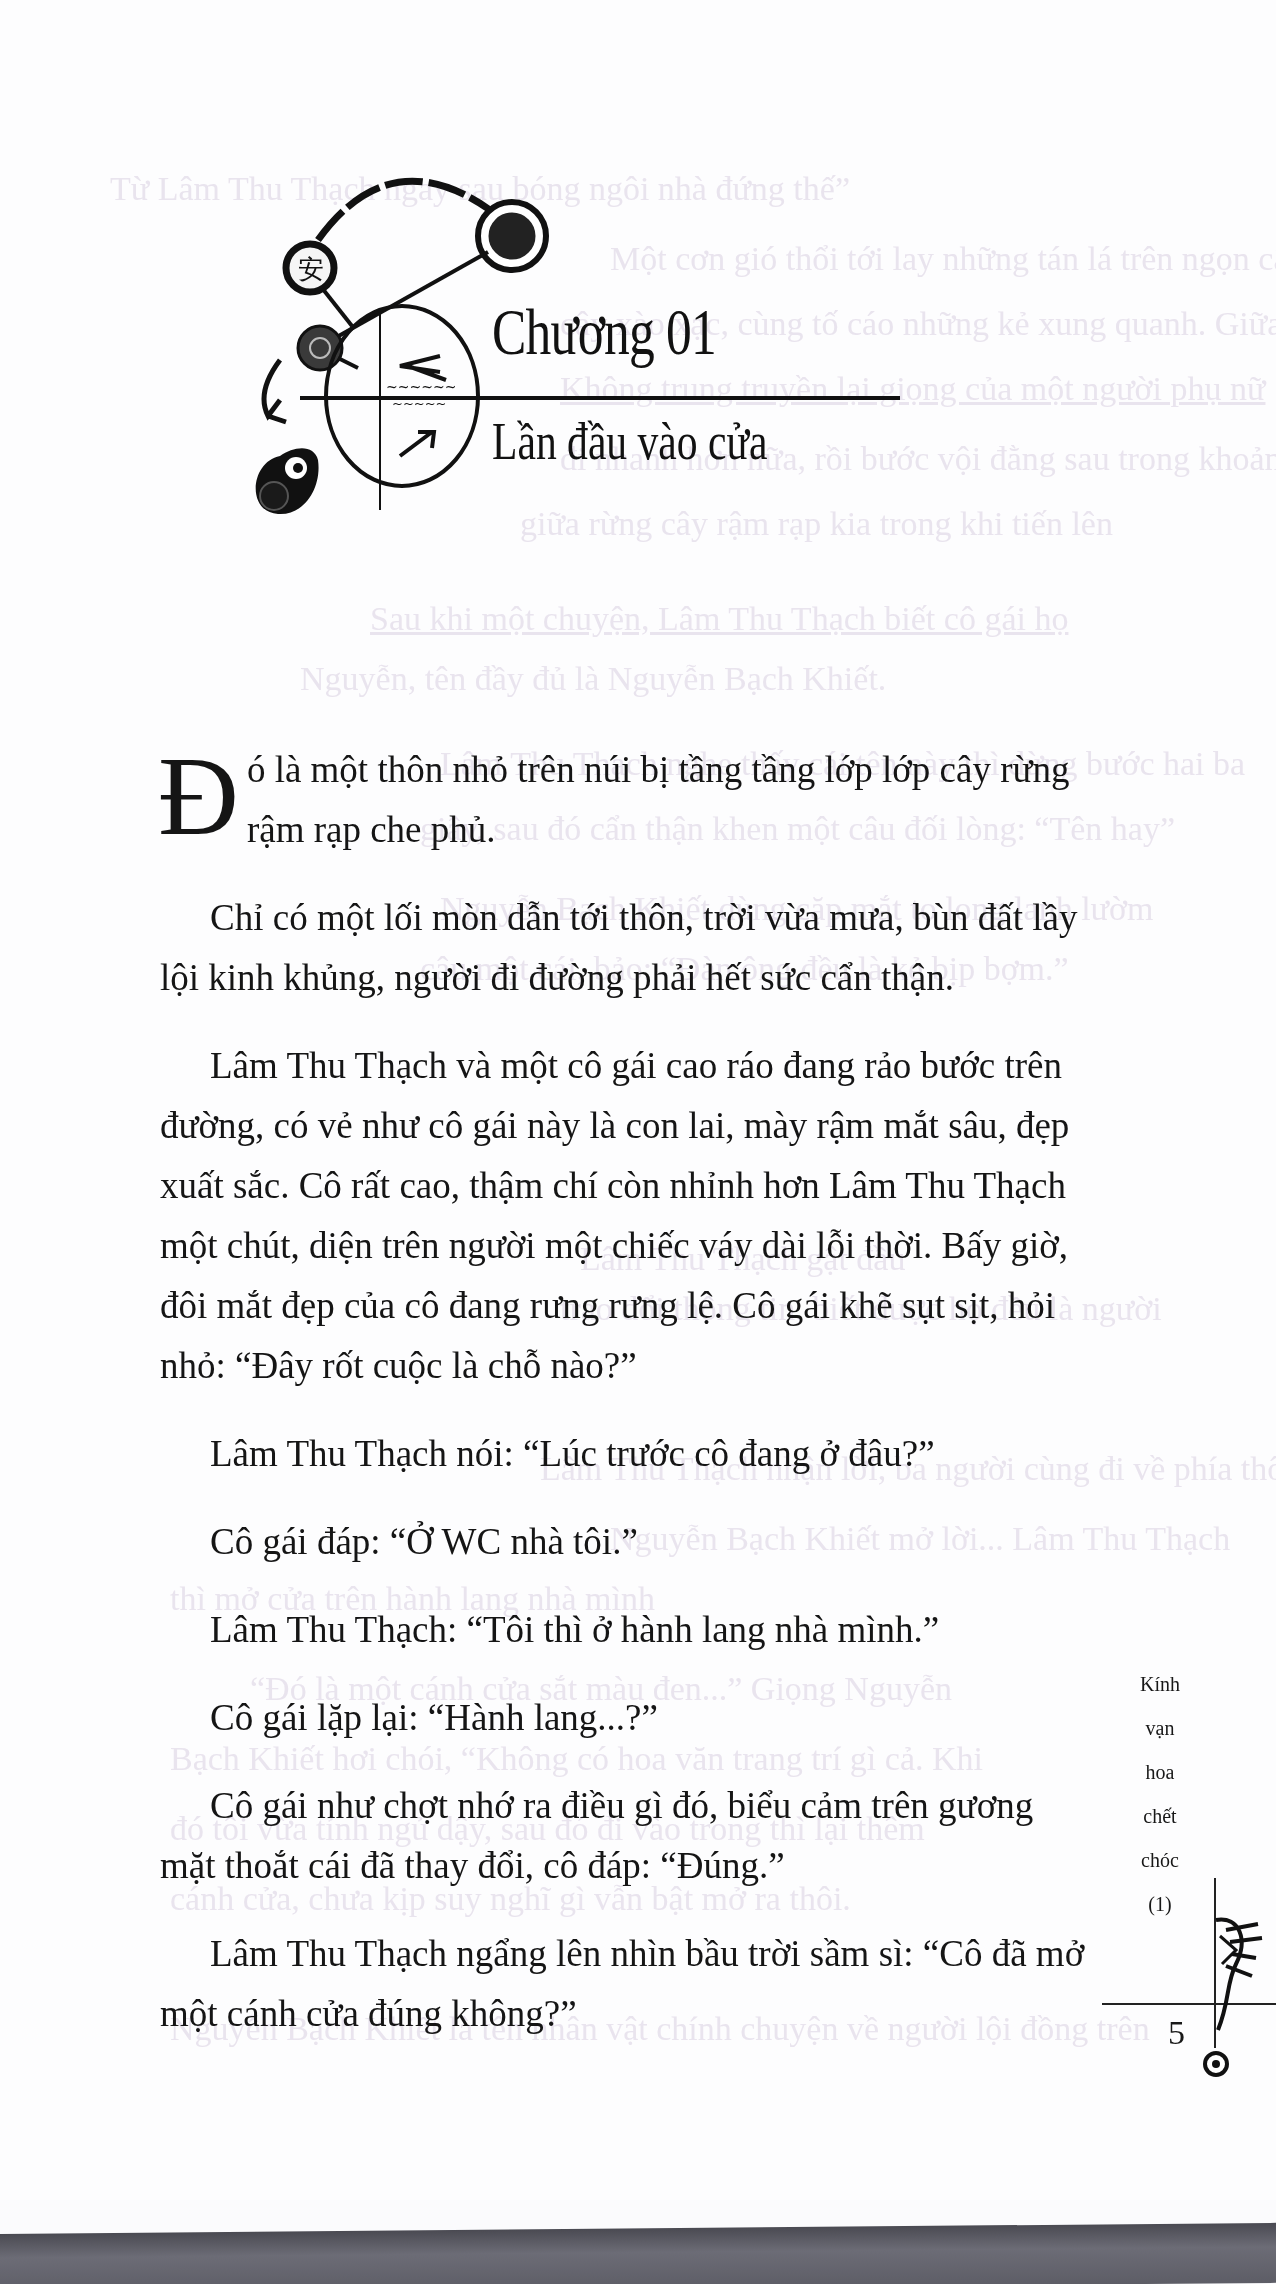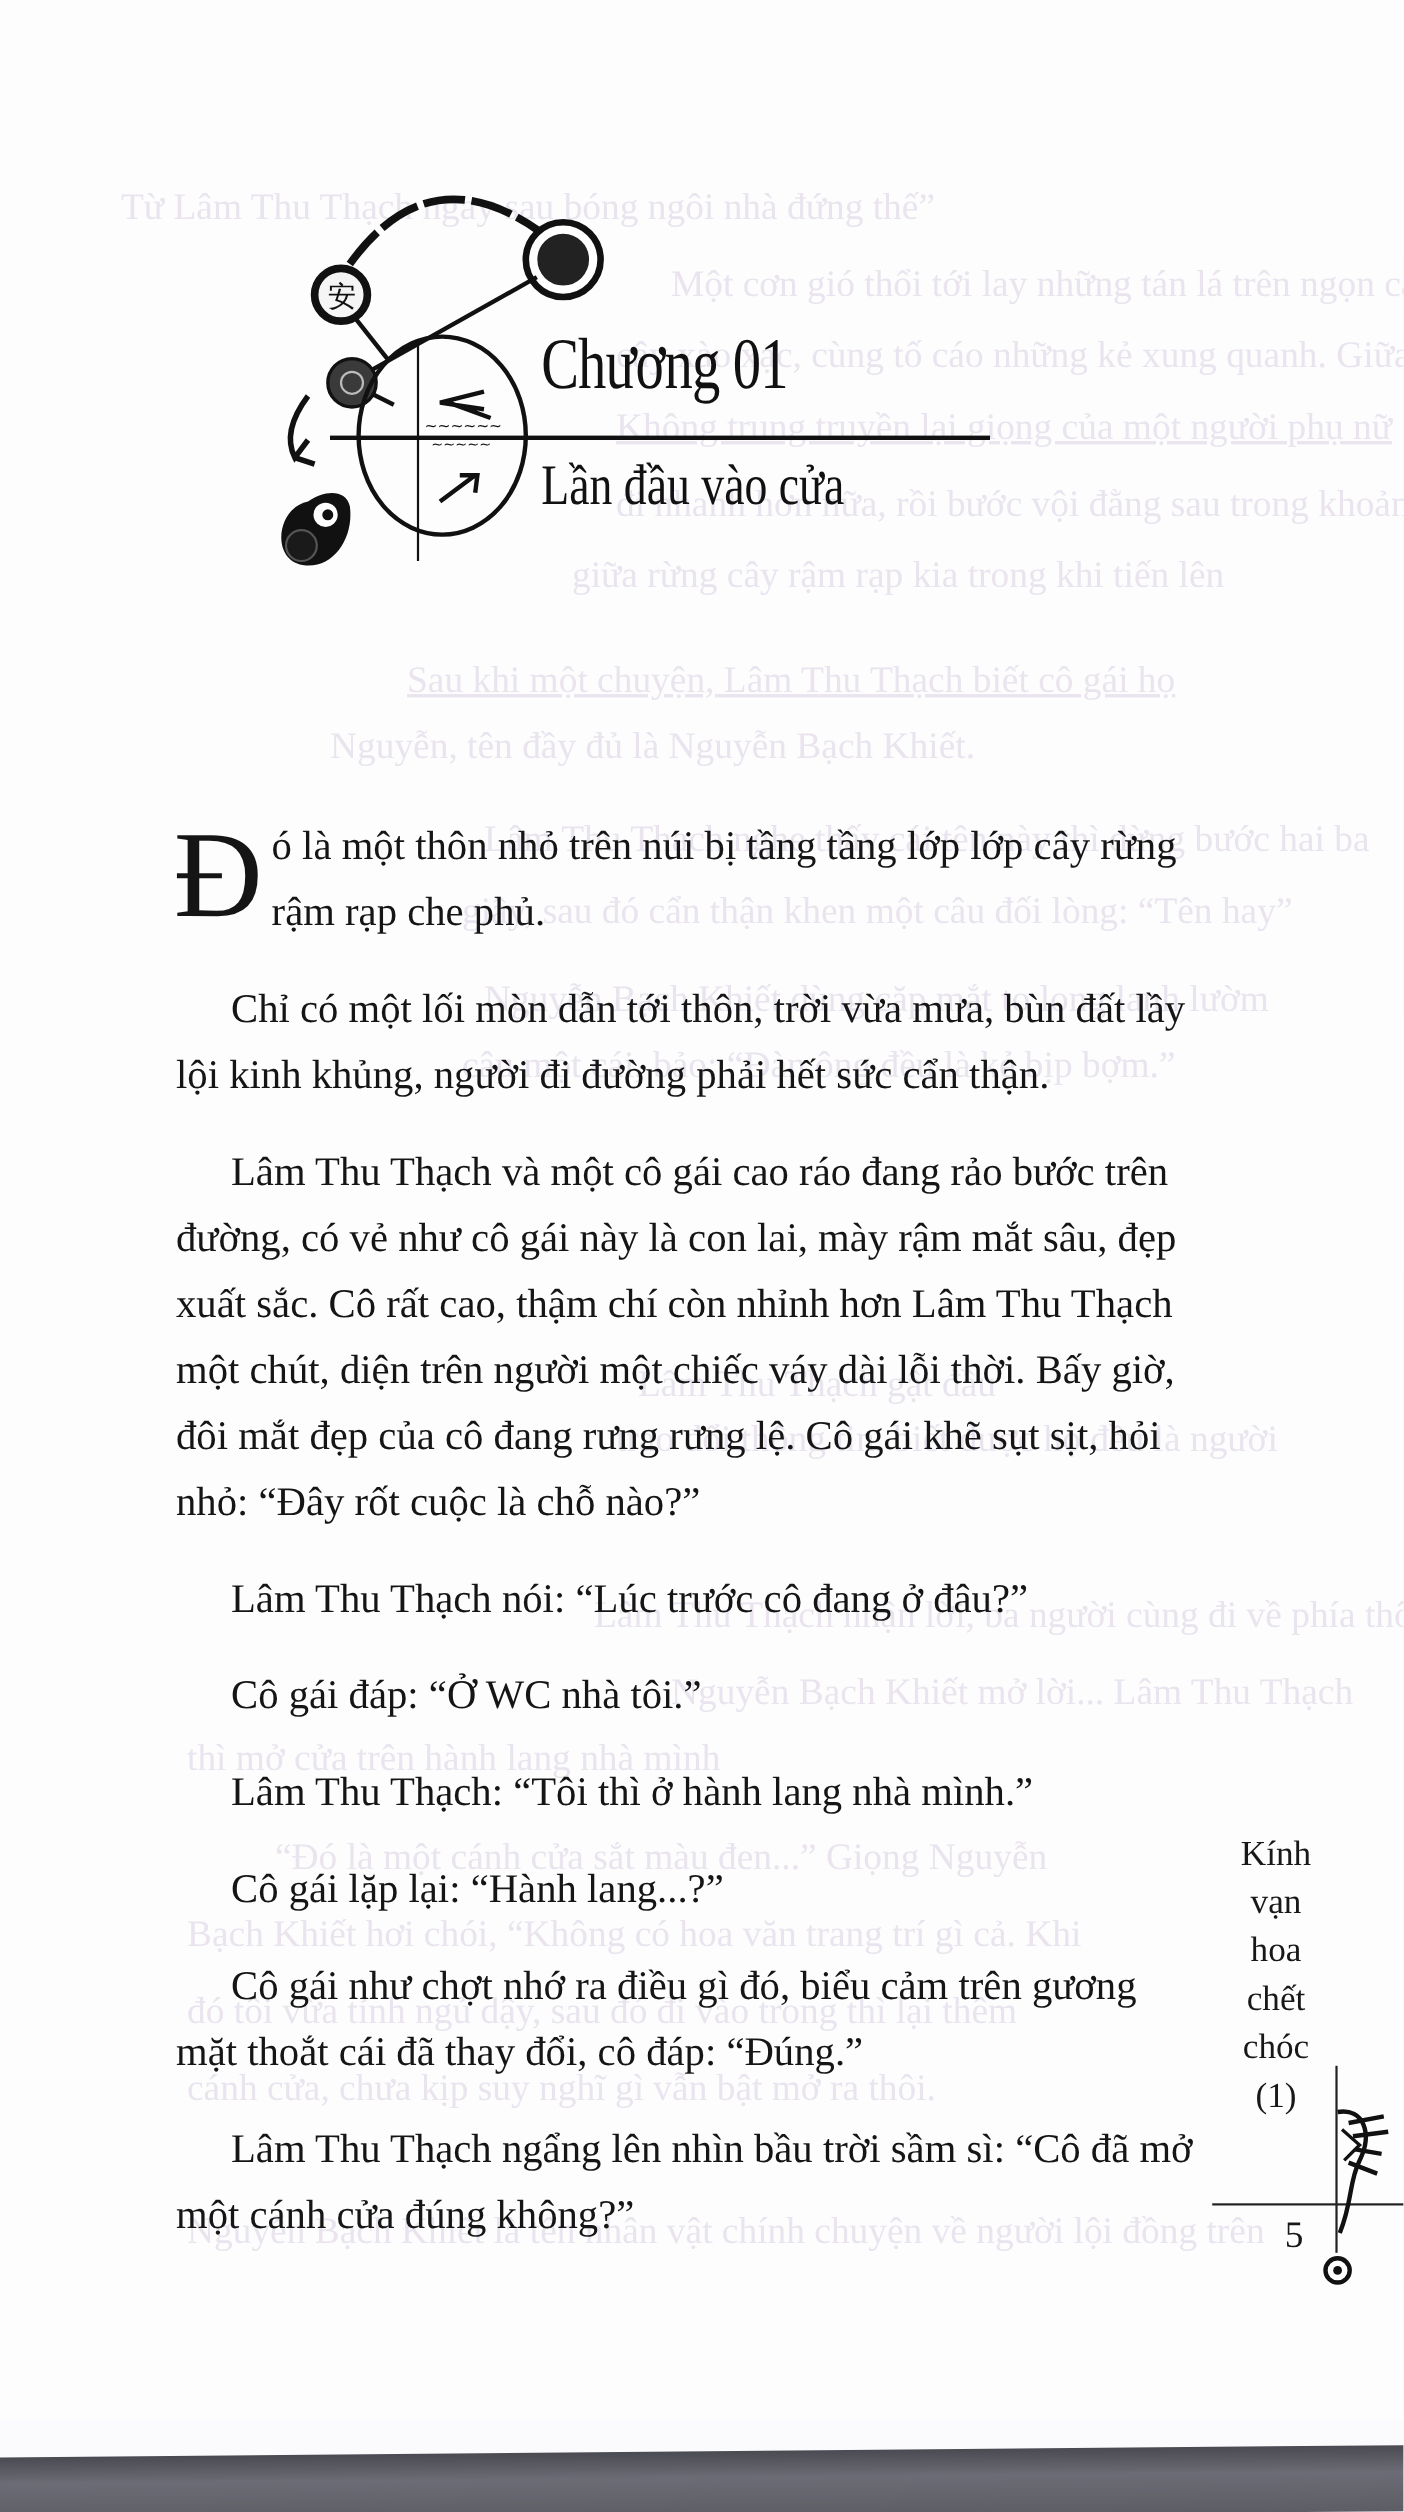--- a/index.html
+++ b/index.html
@@ -98,21 +98,21 @@
       font-family: "Liberation Serif", serif;
     }
     
     .side-note {
       position: absolute;
       left: 1122px;
       top: 1662px;
       width: 76px;
       text-align: center;
       font-family: "Liberation Serif", serif;
-      font-size: 32px;
+      font-size: 20px;
       line-height: 44px;
       color: #181818;
     }
     .side-rule {
       position: absolute;
       left: 1102px;
       top: 2003px;
       width: 174px;
       height: 2px;
       background: #222;

